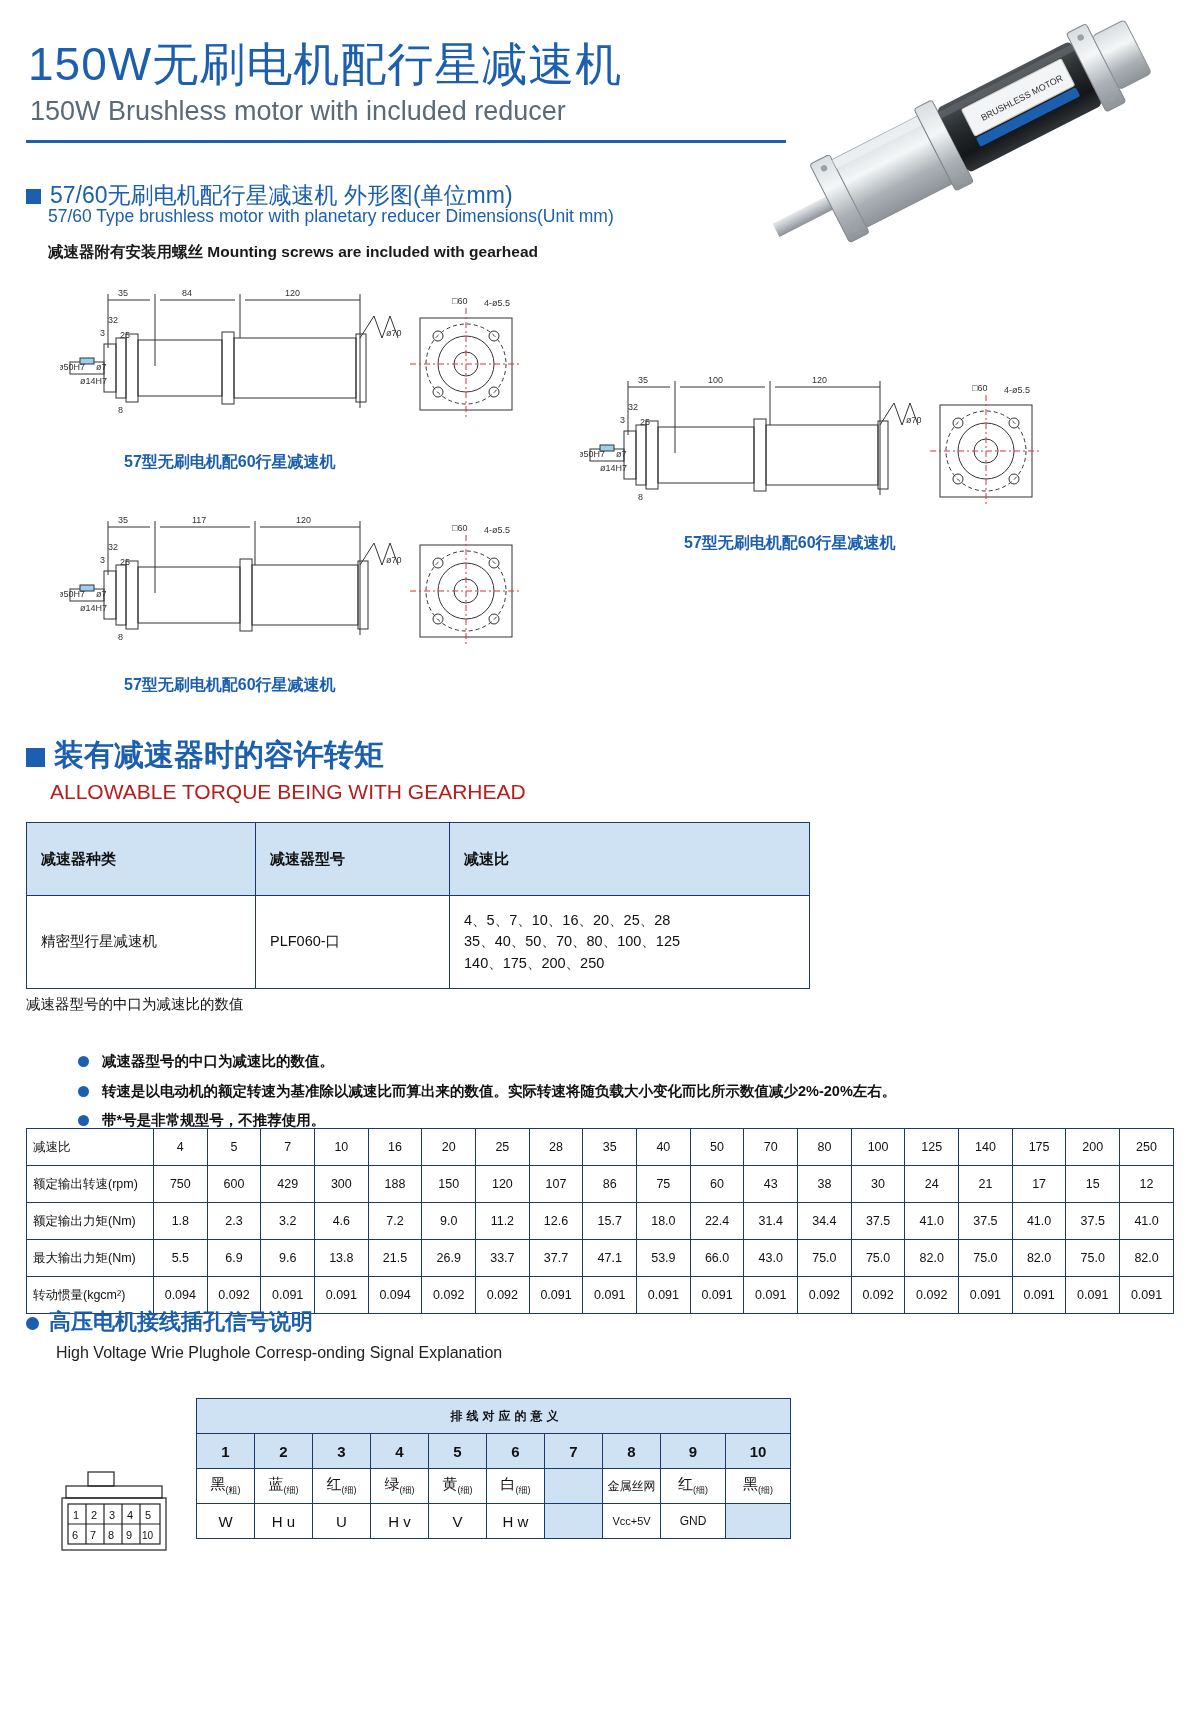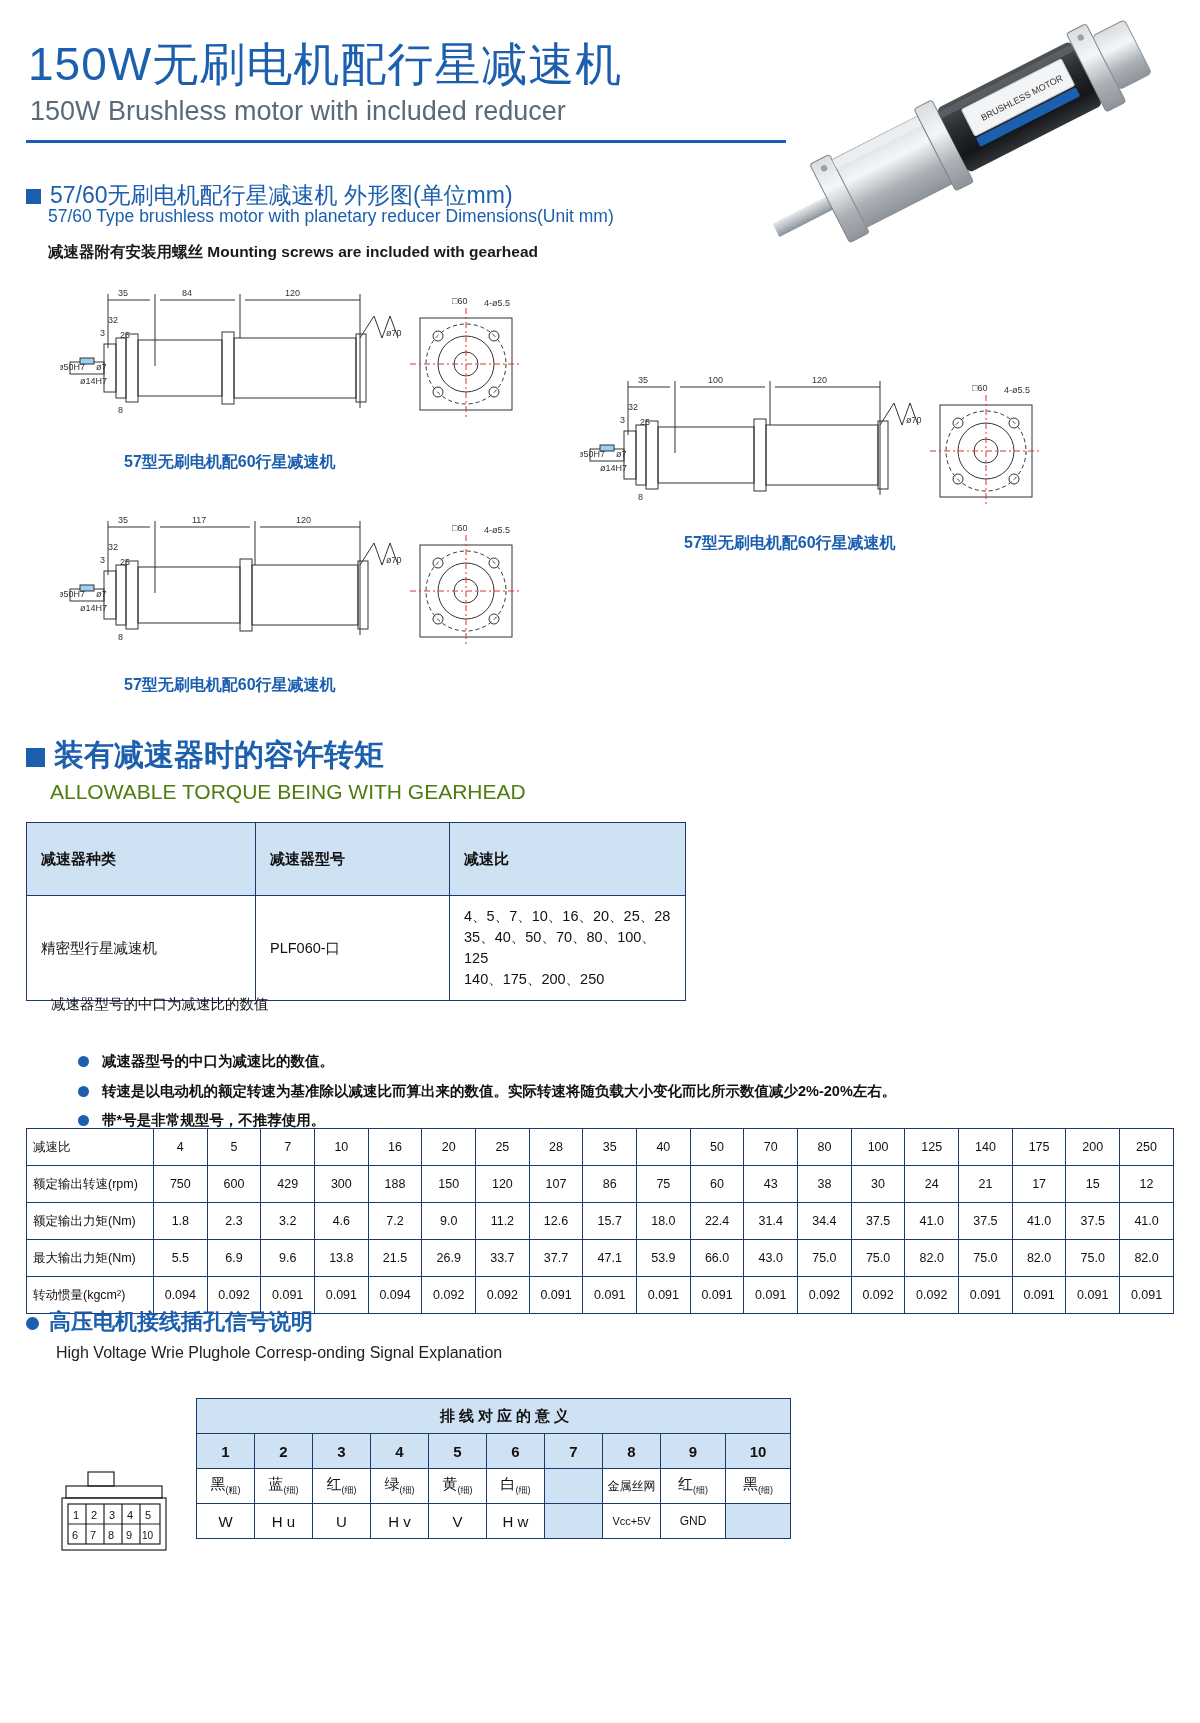--- a/index.html
+++ b/index.html
@@ -48,40 +48,40 @@
     position:absolute;font-size:16px;font-weight:bold;color:#1b5fae;white-space:nowrap;
   }
   .dwg{position:absolute;}
 
   
   .sec2-cn{
     position:absolute;left:26px;top:735px;font-size:30px;font-weight:bold;color:#1b5fae;
     white-space:nowrap;
   }
   .sec2-en{
-    position:absolute;left:50px;top:780px;font-size:21px;color:#4d7c0f;white-space:nowrap;
+    position:absolute;left:50px;top:780px;font-size:21px;color:#b91c1c;white-space:nowrap;
   }
 
   table.grid{border-collapse:collapse;}
   table.grid td,table.grid th{border:1px solid #1b3a6b;}
 
   .tbl1{
-    position:absolute;left:26px;top:822px;width:660px;
+    position:absolute;left:26px;top:822px;width:784px;
     font-size:14.5px;
   }
   .tbl1 th{
     background:#cfe2f3;color:#111;font-weight:bold;text-align:left;
     padding:12px 14px;font-size:15px;height:48px;
   }
   .tbl1 td{
     padding:10px 14px;vertical-align:middle;line-height:1.45;font-size:14.5px;
     height:72px;
   }
   .note-line{
-    position:absolute;left:26px;top:995px;font-size:14.5px;color:#111;margin-left:25px;
+    position:absolute;left:26px;top:995px;font-size:14.5px;color:#111;
   }
 
   .bullets{position:absolute;left:34px;top:1036px;width:1000px;}
   .bullets li{
     list-style:none;position:relative;padding-left:28px;margin-bottom:10px;
     font-size:14.5px;font-weight:bold;color:#111;line-height:1.35;
   }
   .bullets li:before{
     content:"";position:absolute;left:4px;top:4px;width:11px;height:11px;
     border-radius:50%;background:#1b5fae;
@@ -110,21 +110,21 @@
     background:#1b5fae;margin-right:10px;vertical-align:middle;
   }
   .sec3-en{
     position:absolute;left:56px;top:1344px;font-size:16px;color:#222;white-space:nowrap;
   }
 
   .tbl3{
     position:absolute;left:196px;top:1398px;border-collapse:collapse;font-size:15px;
   }
   .tbl3 td{border:1px solid #1b3a6b;text-align:center;height:34px;padding:0 2px;}
-  .tbl3 .hdr{background:#cfe2f3;font-weight:bold;letter-spacing:4px;font-size:15px;padding-left:28px;}
+  .tbl3 .hdr{background:#cfe2f3;font-weight:bold;letter-spacing:4px;font-size:12px;padding-left:28px;}
   .tbl3 .numrow td{background:#cfe2f3;font-weight:bold;font-size:15px;}
   .tbl3 .cw{width:53px;}
   .tbl3 .cw2{width:60px;}
   .sm{font-size:9px;vertical-align:sub;}
   .blank{background:#cfe2f3;}
 
   .connector{position:absolute;left:58px;top:1470px;}
 </style>
 </head>
 <body>

